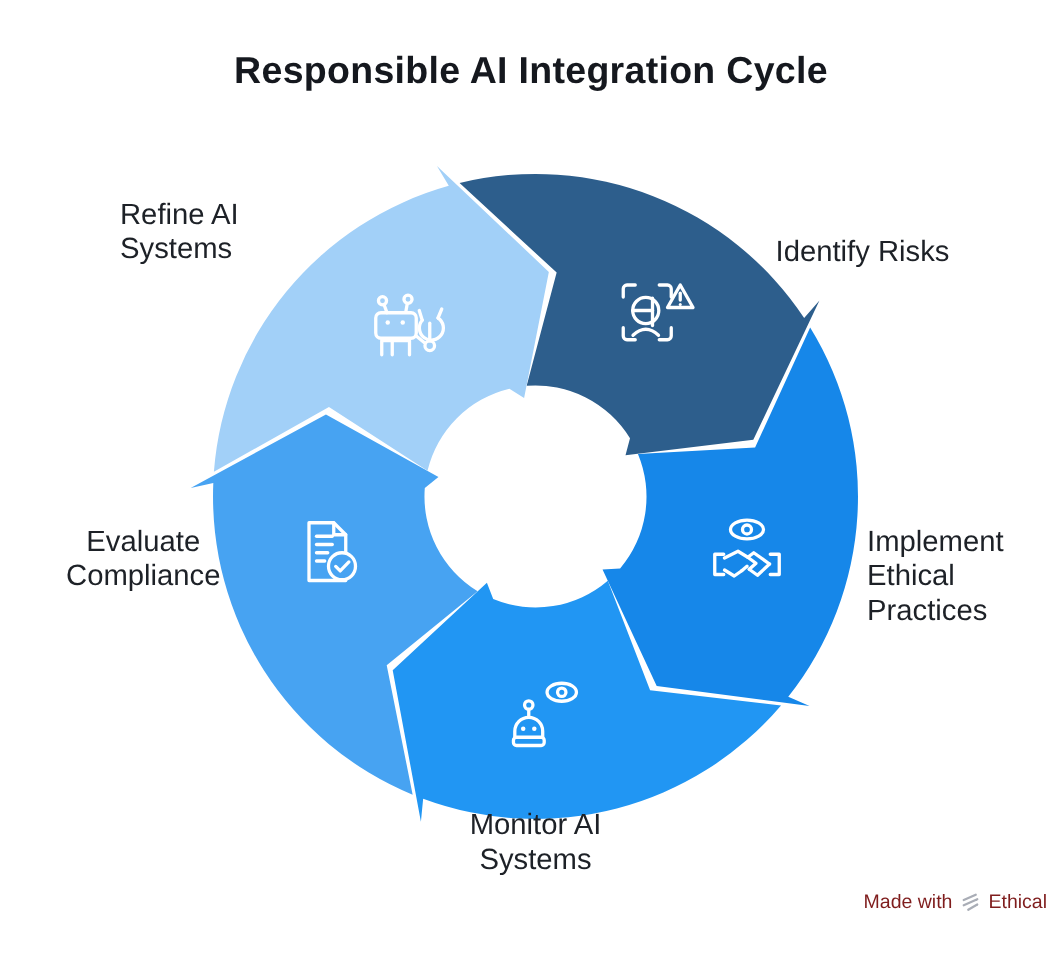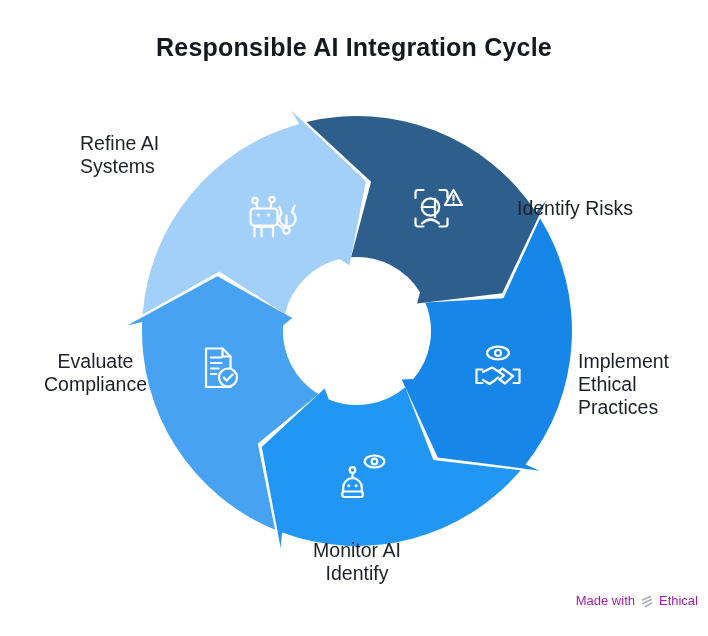--- a/index.html
+++ b/index.html
@@ -4,26 +4,26 @@
 <style>
   html,body{margin:0;padding:0;background:#fff;}
   .stage{position:relative;width:708px;height:624px;background:#ffffff;overflow:hidden;
          font-family:"Liberation Sans",sans-serif;}
   #cycle-svg{position:absolute;left:0;top:0;}
   h1.title{position:absolute;left:0;top:33px;width:708px;margin:0;text-align:center;
            font-size:25px;font-weight:700;color:#15181e;letter-spacing:.2px;}
   .lbl{position:absolute;font-size:19.5px;line-height:23px;font-weight:500;color:#1d2127;
        white-space:pre-line;}
   .lbl-refine{left:80px;top:132px;width:165px;text-align:left;}
-  .lbl-identify{left:517px;top:157px;margin-top:40px;}
+  .lbl-identify{left:517px;top:157px;}
   .lbl-implement{left:578px;top:350px;text-align:left;}
   .lbl-evaluate{left:13px;top:350px;width:165px;text-align:center;}
   .lbl-monitor{left:276px;top:539px;width:162px;text-align:center;}
   .watermark{position:absolute;right:10px;bottom:16px;display:flex;align-items:center;gap:5px;
-             font-size:13px;color:#a21caf;cursor:pointer;}
+             font-size:13px;color:#7f1d1d;cursor:pointer;}
   .watermark svg{display:block;}
   .icon{stroke:#fff;stroke-width:2.2;fill:none;stroke-linecap:round;stroke-linejoin:round;}
 </style>
 </head>
 <body>
 
 <div class="stage">
 
   <h1 class="title">Responsible AI Integration Cycle</h1>
 
@@ -106,21 +106,21 @@
 
   <div class="lbl lbl-refine">Refine AI
 Systems</div>
   <div class="lbl lbl-identify">Identify Risks</div>
   <div class="lbl lbl-evaluate">Evaluate
 Compliance</div>
   <div class="lbl lbl-implement">Implement
 Ethical
 Practices</div>
   <div class="lbl lbl-monitor">Monitor AI
-Identify</div>
+Systems</div>
 
   <div class="watermark">
     <span>Made with</span>
     <svg width="14" height="14" viewBox="0 0 14 14">
       <g stroke="#a9adb6" stroke-width="1.5" stroke-linecap="round" fill="none">
         <path d="M2.5 6 L10.5 2.5"></path>
         <path d="M2.5 9.5 L11.5 5.5"></path>
         <path d="M5.5 12.5 L11.5 9"></path>
       </g>
     </svg>

